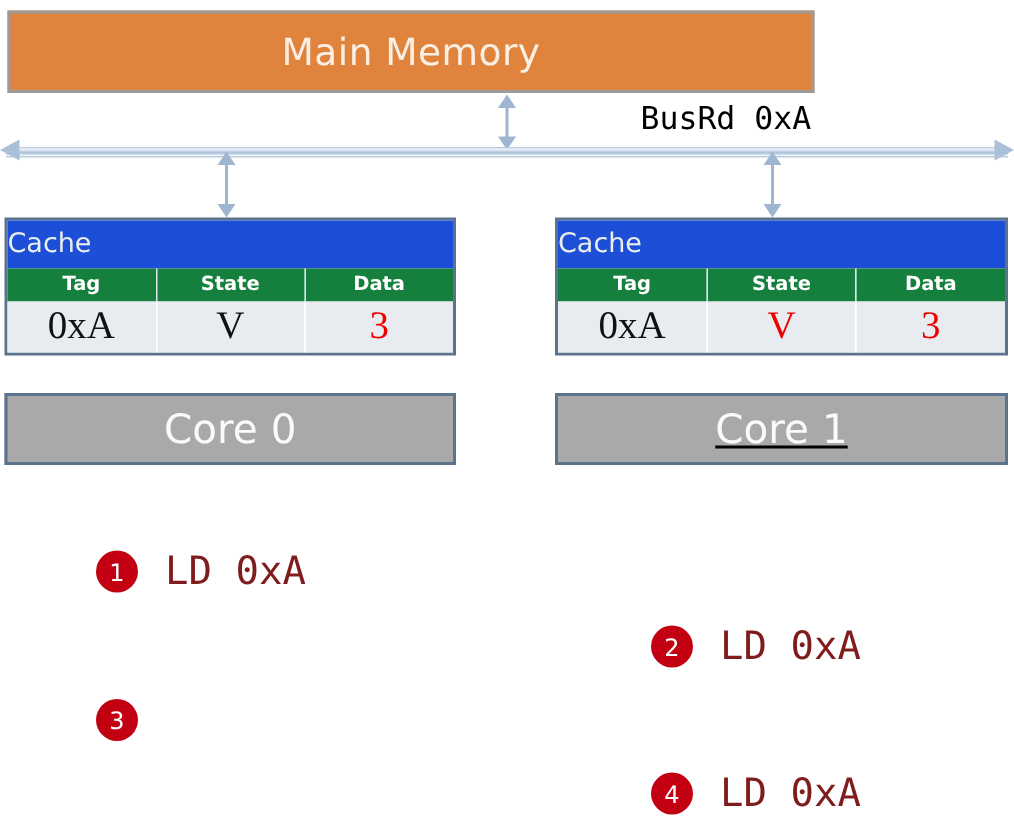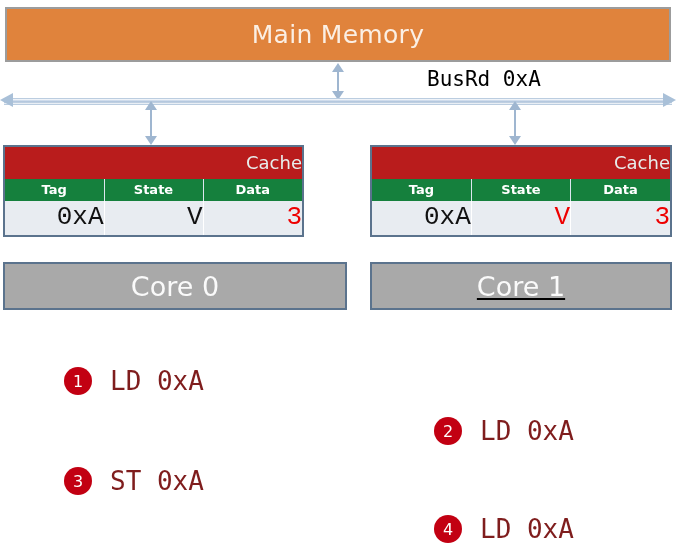--- a/index.html
+++ b/index.html
@@ -13,21 +13,21 @@
     position: relative;
     overflow: hidden;
     font-family: "DejaVu Sans", sans-serif;
   }
 
   
   .main-memory {
     position: absolute;
     left: 5px;
     top: 7px;
-    width: 666px;
+    width: 538px;
     height: 55px;
     box-sizing: border-box;
     background: #E0833C;
     border: 2px solid #9C9C9C;
     display: flex;
     align-items: center;
     justify-content: center;
   }
   .main-memory-label {
     color: #FBEFE4;
@@ -112,67 +112,67 @@
   .cache-block {
     position: absolute;
     box-sizing: border-box;
     border: 2px solid #5B738D;
     background: #ffffff;
   }
   .cache-block.c0 { left: 3px;   top: 145px; width: 301px; }
   .cache-block.c1 { left: 370px; top: 145px; width: 302px; }
 
   .cache-title {
-    background: #b91c1c;
+    background: #1d4ed8;
     color: #E8EEEC;
     font-size: 18px;
-    text-align: right;
+    text-align: left;
     padding: 5px 0 6px 0;
     font-family: "DejaVu Sans", sans-serif;
   }
   .cache-table {
     width: 100%;
     border-collapse: collapse;
     table-layout: fixed;
   }
   .cache-table th {
     background: #15803d;
     color: #ffffff;
     font-size: 13px;
     font-weight: bold;
     padding: 3px 0 4px 0;
     border-right: 1px solid #DCE6F0;
     font-family: "DejaVu Sans", sans-serif;
   }
   .cache-table th:last-child { border-right: none; }
   .cache-table td {
     background: #E8ECF1;
-    font-family: Liberation Mono, monospace;
+    font-family: Liberation Serif, serif;
     font-size: 26px;
-    text-align: right;
+    text-align: center;
     padding: 1px 0 3px 0;
     border-right: 1px solid #ffffff;
     color: #111111;
   }
   .cache-table td:last-child { border-right: none; }
   .cache-table td.val-red { color: #EE0000; }
   .cache-table td.val-black { color: #111111; }
 
   
   .core-block {
     position: absolute;
     box-sizing: border-box;
     height: 48px;
     background: #A9A9A9;
     border: 2px solid #5B738D;
     display: flex;
     align-items: center;
     justify-content: center;
   }
-  .core-block.c0 { left: 3px;   top: 262px; width: 344px; }
+  .core-block.c0 { left: 3px;   top: 262px; width: 301px; }
   .core-block.c1 { left: 370px; top: 262px; width: 302px; text-decoration: underline; }
   .core-label {
     color: #FAFAFA;
     font-size: 27px;
     font-family: "DejaVu Sans", sans-serif;
   }
 
   
   .step {
     position: absolute;
@@ -284,18 +284,17 @@
 <div class="step step-1">
   <span class="step-badge">1</span>
   <span class="step-text">LD 0xA</span>
 </div>
 <div class="step step-2">
   <span class="step-badge">2</span>
   <span class="step-text">LD 0xA</span>
 </div>
 <div class="step step-3">
   <span class="step-badge">3</span>
-  <span class="step-text">ST 0xA</span>
 </div>
 <div class="step step-4">
   <span class="step-badge">4</span>
   <span class="step-text">LD 0xA</span>
 </div>
 
 </body></html>

